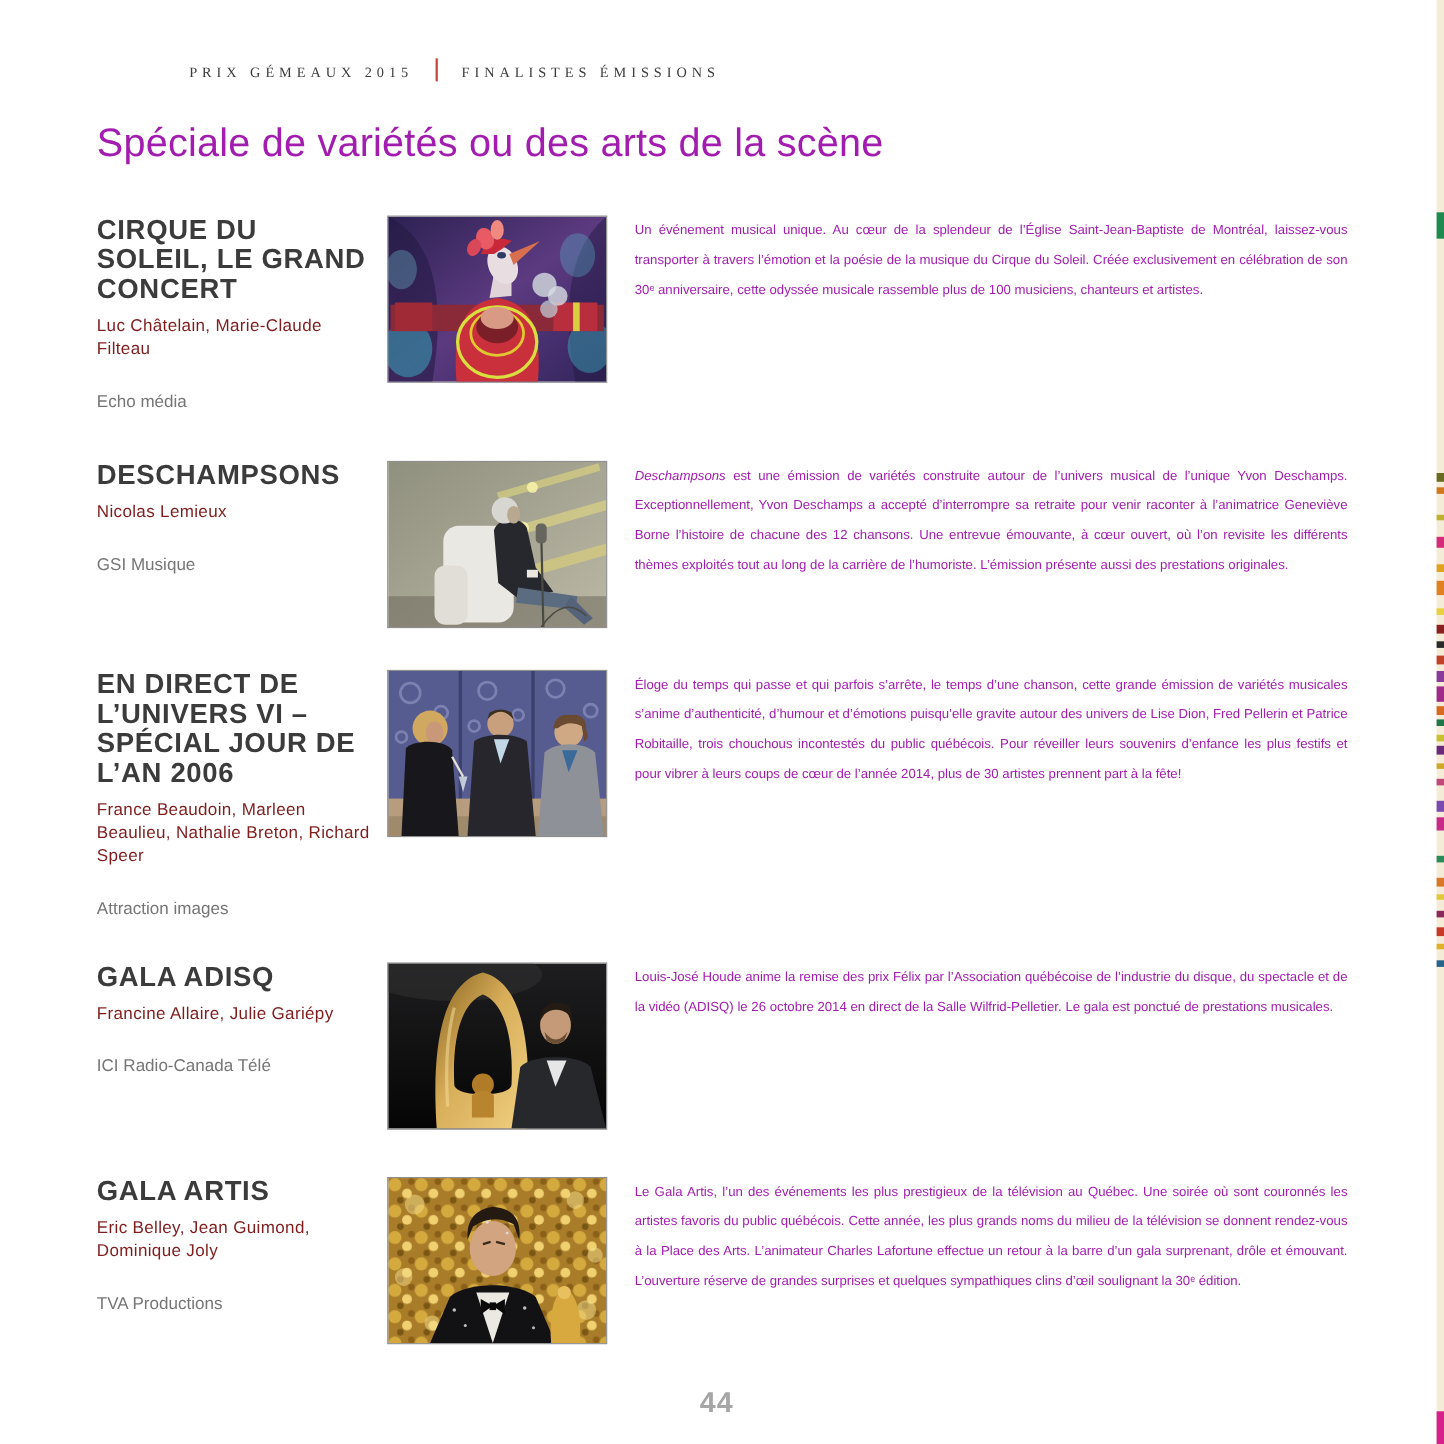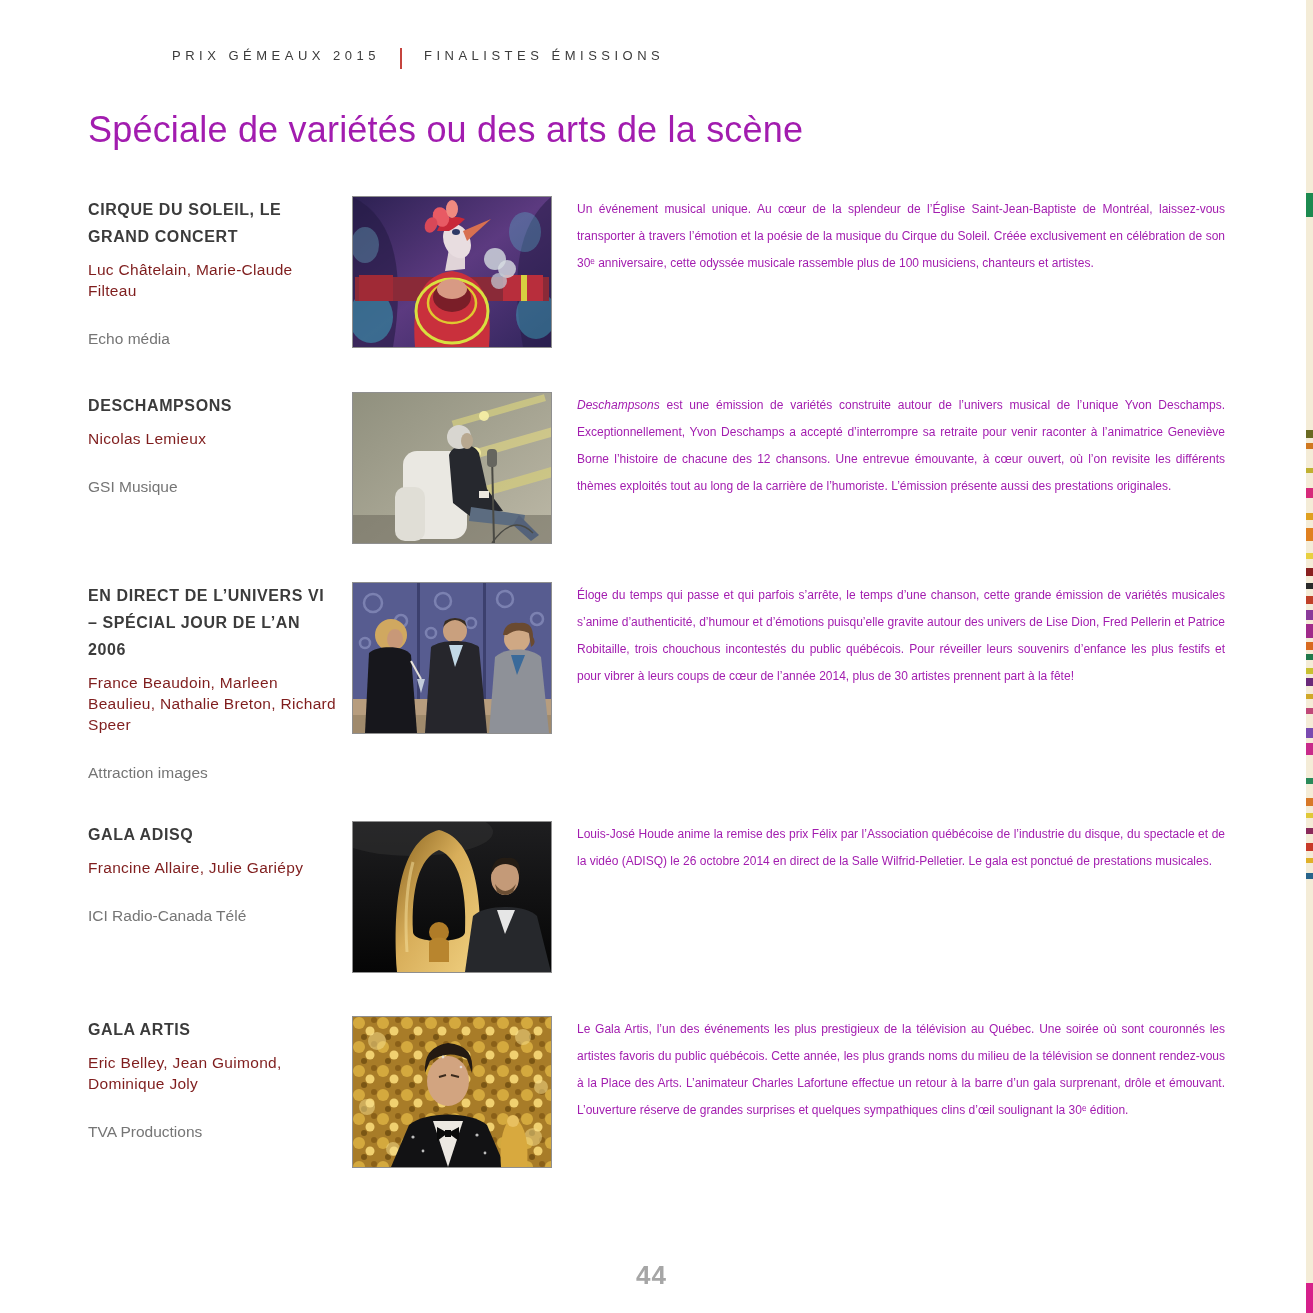--- a/index.html
+++ b/index.html
@@ -2,32 +2,32 @@
 <html lang="fr"><head>
 <meta charset="utf-8">
 <style>
   * { margin:0; padding:0; box-sizing:border-box; }
   html,body { width:1313px; height:1313px; background:#ffffff; overflow:hidden; }
   body { font-family:"Liberation Sans", sans-serif; color:#3d3d3d; position:relative; }
 
   .page { position:relative; width:1313px; height:1313px; padding:48px 88px 0 88px; }
 
   
-  .hdr { display:flex; align-items:flex-start; padding-left:84px; height:26px; }
+  .hdr { display:flex; align-items:flex-end; padding-left:84px; height:26px;font-family:Liberation Serif, serif; }
   .hdr-text { font-size:13px; letter-spacing:4.5px; color:#3b3b3b; white-space:nowrap; }
   .hdr-divider { width:2px; height:21px; background:#c5443e; margin:0 22px 0 20px; }
 
   
   .section-title { font-size:36px; font-weight:300; color:#a21caf; letter-spacing:0.2px;
                    margin-top:32px; margin-bottom:42px; line-height:48px; }
 
   
   .entry { display:flex; align-items:flex-start; }
   .entry-left  { width:264px; flex:0 0 264px; padding-right:14px; }
-  .entry-title { font-size:16px; font-weight:700; color:#3b3b3b; letter-spacing:0.6px; line-height:27px; }
+  .entry-title { font-size:25px; font-weight:700; color:#3b3b3b; letter-spacing:0.6px; line-height:27px; }
   .entry-names { font-size:15.5px; font-weight:400; color:#7f1d1d; letter-spacing:0.3px;
                  line-height:21px; margin-top:9px; }
   .entry-company { font-size:15.5px; font-weight:400; color:#757575; margin-top:28px; line-height:20px; }
 
   .thumb { flex:0 0 200px; width:200px; height:152px; border:1px solid #8f8f8f; background:#ddd; }
   .thumb svg { display:block; width:198px; height:150px; }
 
   .entry-desc { flex:1 1 auto; margin-left:25px; font-size:12px; line-height:27px;
                 color:#a21caf; text-align:justify; }
   .entry-desc em { font-style:italic; }

